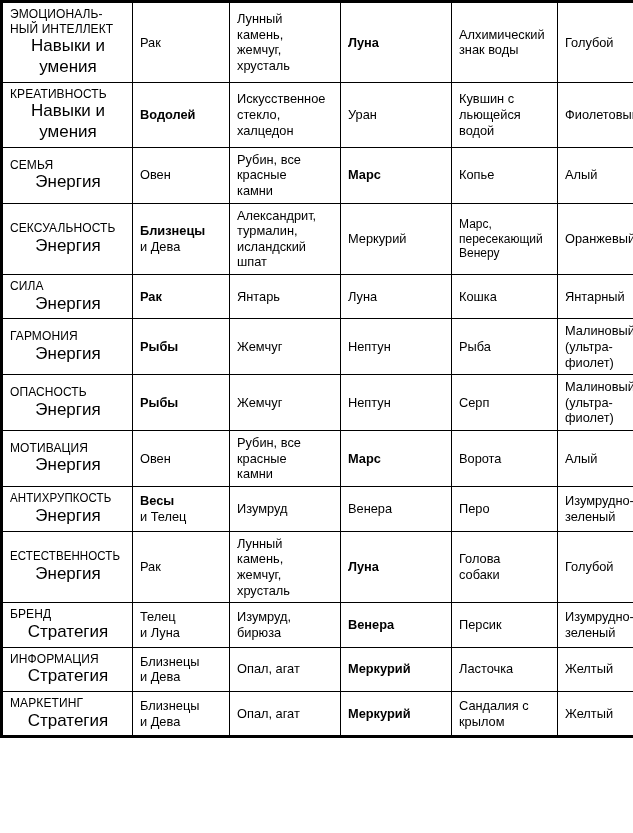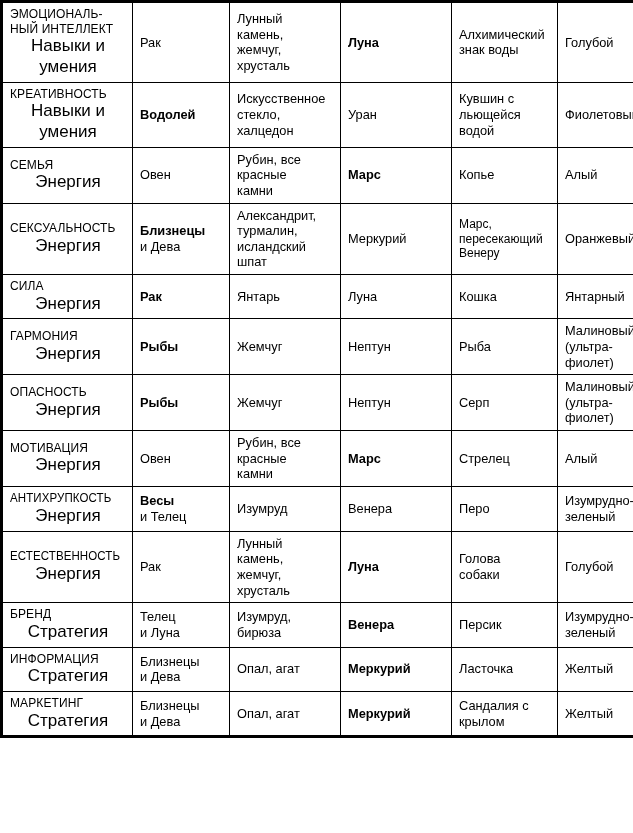--- a/index.html
+++ b/index.html
@@ -277,21 +277,21 @@
         </td>
         <td class="c2">
           <span class="stack-line">Рубин, все</span>
           <span class="stack-line">красные</span>
           <span class="stack-line">камни</span>
         </td>
         <td class="c3 nowrapcell">
           <span class="stack-line bold">Марс</span>
         </td>
         <td class="c4">
-          <span class="stack-line">Стрелец</span>
+          <span class="stack-line">Ворота</span>
         </td>
         <td class="c5">
           <span class="stack-line">Алый</span>
         </td>
       </tr>
       <tr>
         <td class="c0">
           <span class="topic squeeze">
             <span class="stack-line">АНТИХРУПКОСТЬ</span>
           </span>

